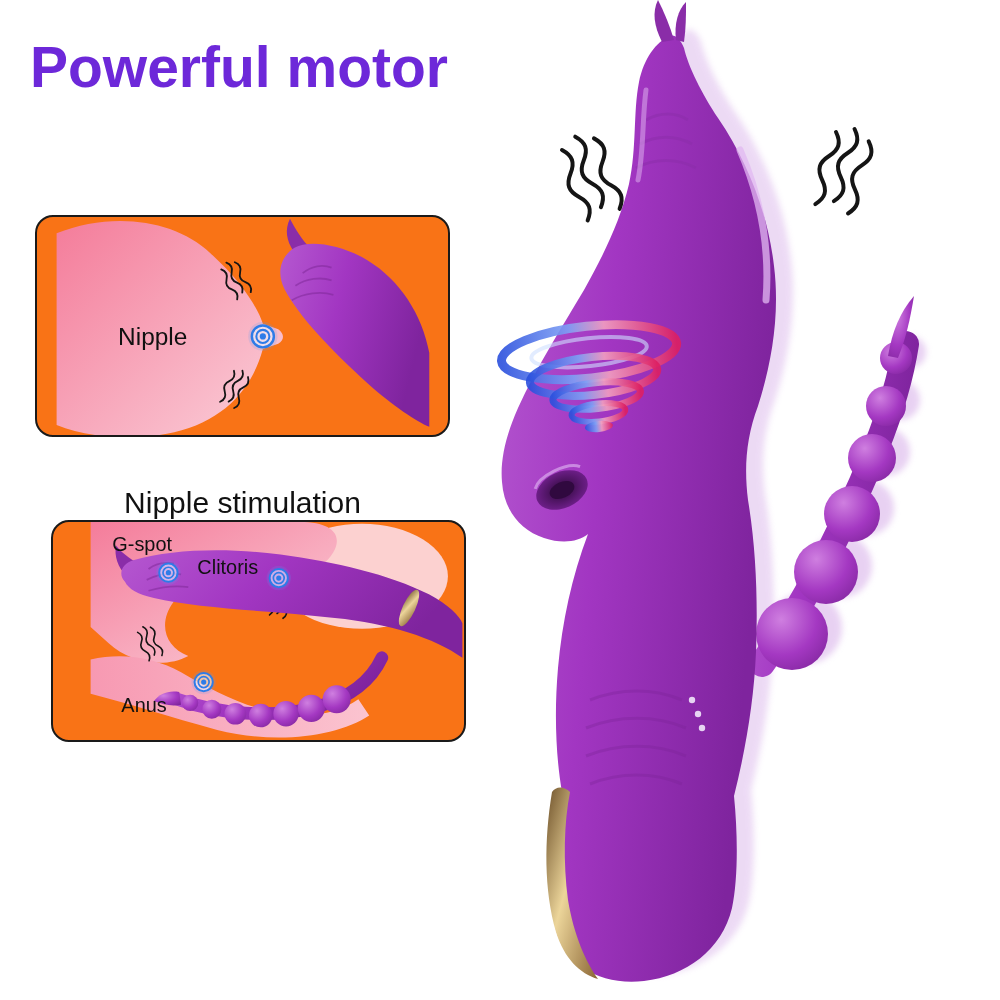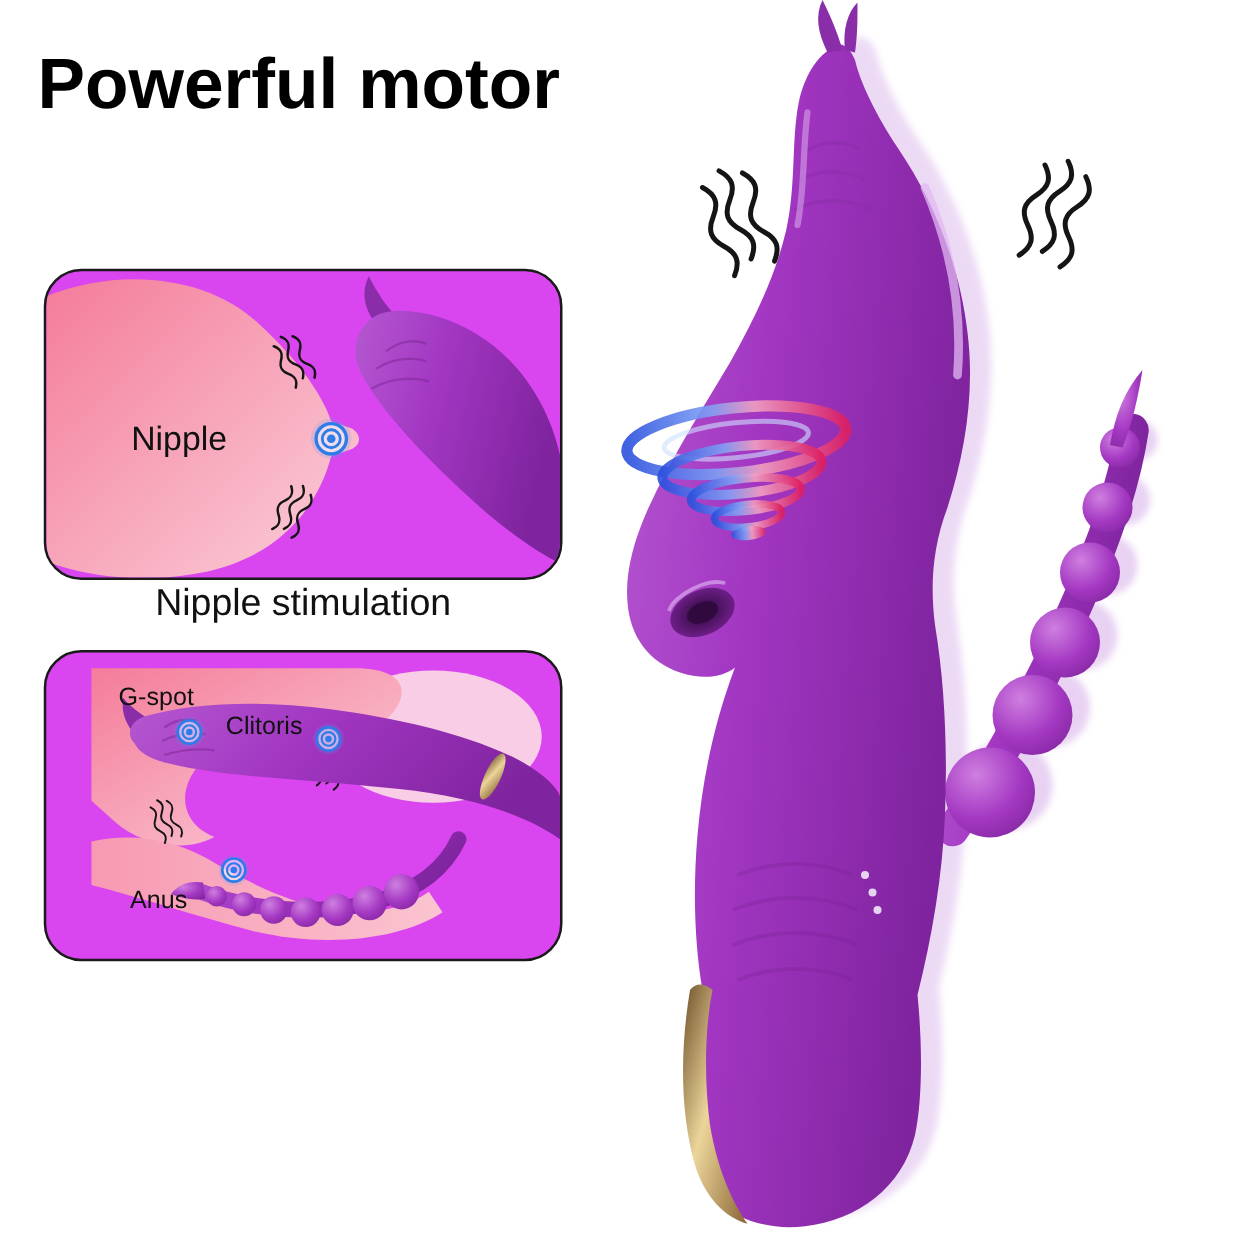--- a/index.html
+++ b/index.html
@@ -1,21 +1,21 @@
 <!DOCTYPE html>
 <html><head>
 <meta charset="utf-8">
 <style>
   html,body{margin:0;padding:0;background:#fff;}
   .canvas{position:relative;width:1000px;height:1000px;background:#ffffff;overflow:hidden;
           font-family:"Liberation Sans",sans-serif;color:#111;}
   .title{position:absolute;left:30px;top:30px;font-size:57px;font-weight:700;
-         line-height:1.32;color:#000000;letter-spacing:0px;}
-  .card{position:absolute;width:415px;height:249px;border:2px solid #1a1a1a;
-        border-radius:30px;background:#d946ef;overflow:hidden;box-sizing:border-box;}
+         line-height:1.32;color:#6d28d9;letter-spacing:0px;}
+  .card{position:absolute;width:415px;height:222px;border:2px solid #1a1a1a;
+        border-radius:18px;background:#f97316;overflow:hidden;box-sizing:border-box;}
   .card svg{display:block;width:100%;height:100%;}
   .caption{position:absolute;left:35px;width:415px;text-align:center;font-size:30px;
            font-weight:500;color:#111;line-height:1.25;}
   .product{position:absolute;left:440px;top:0;width:560px;height:1000px;}
   svg text{font-family:"Liberation Sans",sans-serif;}
 </style>
 </head>
 <body>
 
 <svg width="0" height="0" style="position:absolute">
@@ -175,25 +175,25 @@
           <path d="M272,62 C282,54 294,52 304,56"></path>
           <path d="M264,76 C276,68 292,66 304,70"></path>
           <path d="M260,92 C274,84 292,82 306,86"></path>
         </g>
       </g>
 
       <use href="#target" transform="translate(228,132) scale(0.9)"></use>
       <text x="68" y="141" font-size="27" fill="#111">Nipple</text>
     </svg>
   </div>
-  <div class="caption" style="top:464px;">
+  <div class="caption" style="top:484px;">
     <span>Nipple stimulation</span>
   </div>
 
-  <div class="card" style="left:35px;top:520px;padding-left:36px;">
+  <div class="card" style="left:51px;top:520px;padding-left:36px;">
     <svg viewBox="0 0 411 241">
       <ellipse cx="300" cy="60" rx="95" ry="58" fill="#fcdce4" opacity="0.9"></ellipse>
       <path d="M0,0 L232,0 C266,0 280,14 268,34 C252,60 214,68 178,60
                C144,54 112,62 92,88 C74,112 82,138 108,148
                C82,162 44,156 20,134 L0,116 Z" fill="url(#pinkGrad1)"></path>
       <path d="M0,152 C36,144 70,150 100,166 C138,188 172,206 214,212
                C248,217 276,210 296,196 L308,214 C272,238 204,246 140,230
                C88,216 40,200 0,190 Z" fill="url(#pinkGrad2)"></path>
 
       <use href="#sq3" transform="translate(52,122) rotate(-22) scale(0.45)"></use>

